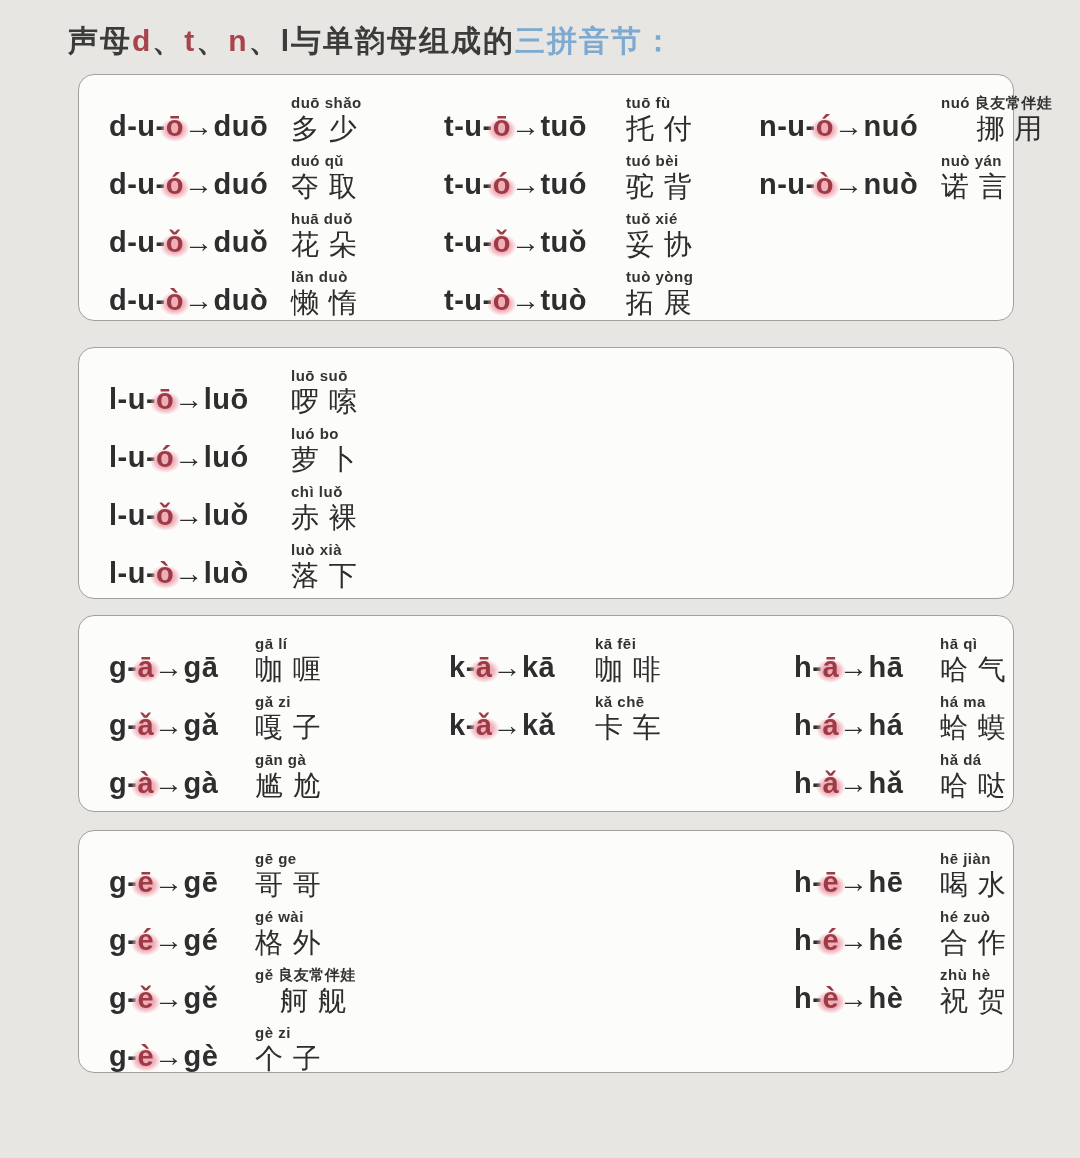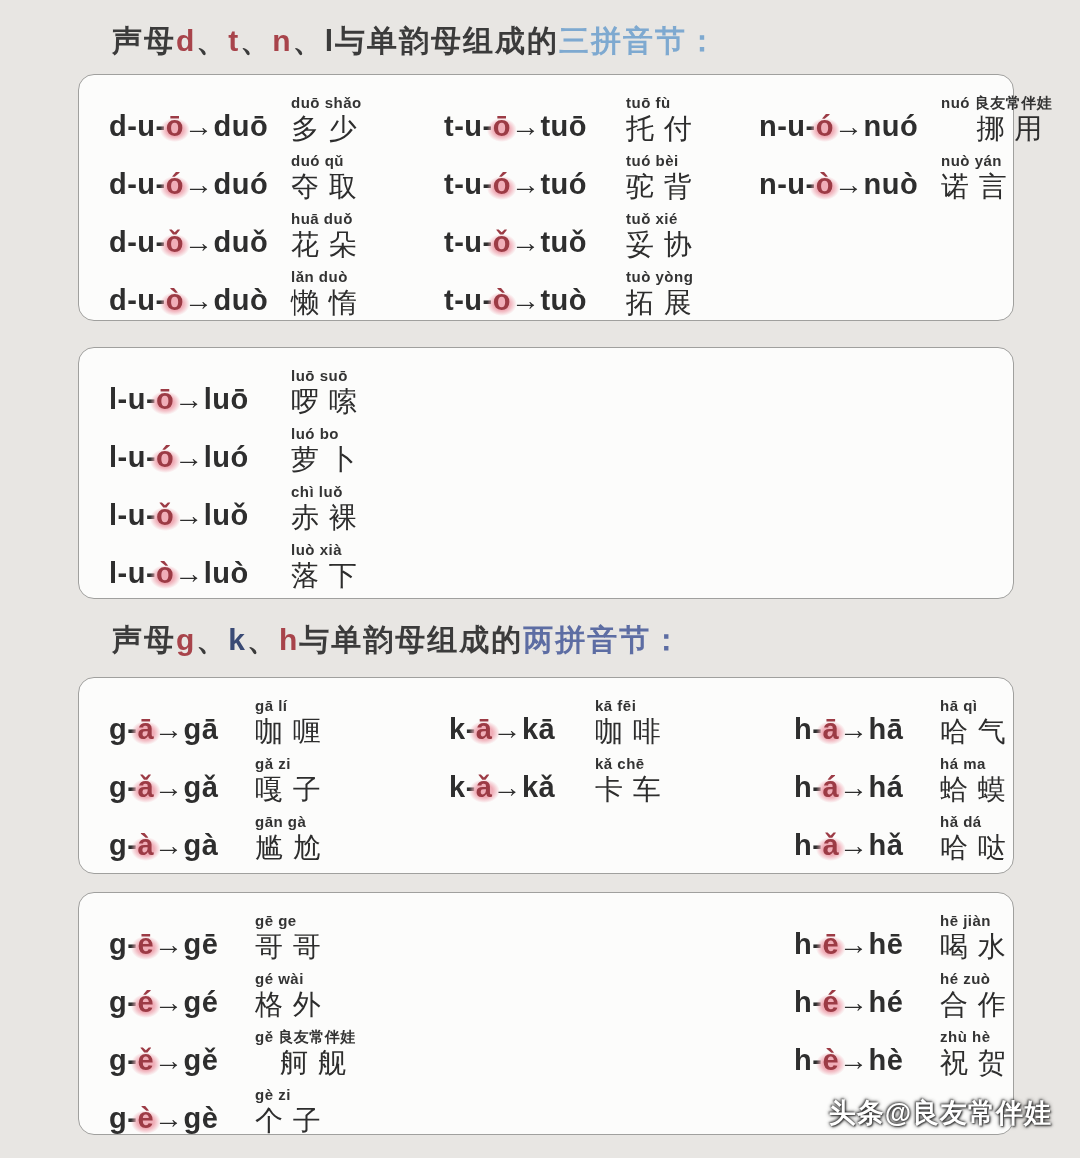--- a/index.html
+++ b/index.html
@@ -11,21 +11,21 @@
   .page{
     position:relative;
     width:1080px;height:1158px;
     background:#e8e6e3;
     overflow:hidden;
     box-sizing:border-box;
     padding-top:20px;
   }
   
   .title{
-    margin:0 0 0 112px;
+    margin:0 0 0 68px;
     font-size:30px;line-height:42px;
     font-weight:700;
     letter-spacing:2px;
     white-space:nowrap;
   }
   .title.t2{margin-top:20px;}
   .seg-dark{color:#3b3b3b;}
   .seg-red{color:#a8444b;}
   .seg-navy{color:#3a4a75;}
   .seg-skyblue{color:#7ea9d0;}
@@ -233,21 +233,20 @@
   <div class="entry-row">
     <div class="formula"><span>l-u-</span><span class="vowel">ò</span><span>→luò</span></div>
     <div class="word">
       <span class="pinyin">luò xià</span>
       <span class="hanzi">落下</span>
     </div>
   </div>
 </div>
   </section>
 
-  <h1 class="title t2"><span class="seg-dark">声母</span><span class="seg-red">g</span><span class="seg-dark">、</span><span class="seg-navy">k</span><span class="seg-dark">、</span><span class="seg-red">h</span><span class="seg-dark">与单韵母组成的</span><span class="seg-blue">两拼音节：</span></h1>
 
   <section class="panel p3 double">
     <div class="col">
   <div class="entry-row">
     <div class="formula"><span>g-</span><span class="vowel">ā</span><span>→gā</span></div>
     <div class="word">
       <span class="pinyin">gā lí</span>
       <span class="hanzi">咖喱</span>
     </div>
   </div>
@@ -366,15 +365,14 @@
   <div class="entry-row">
     <div class="formula"><span>h-</span><span class="vowel">è</span><span>→hè</span></div>
     <div class="word">
       <span class="pinyin">zhù hè</span>
       <span class="hanzi">祝贺</span>
     </div>
   </div>
 </div>
   </section>
 
-  <div class="watermark">头条@良友常伴娃</div>
 
 </div>
 
 </body></html>

